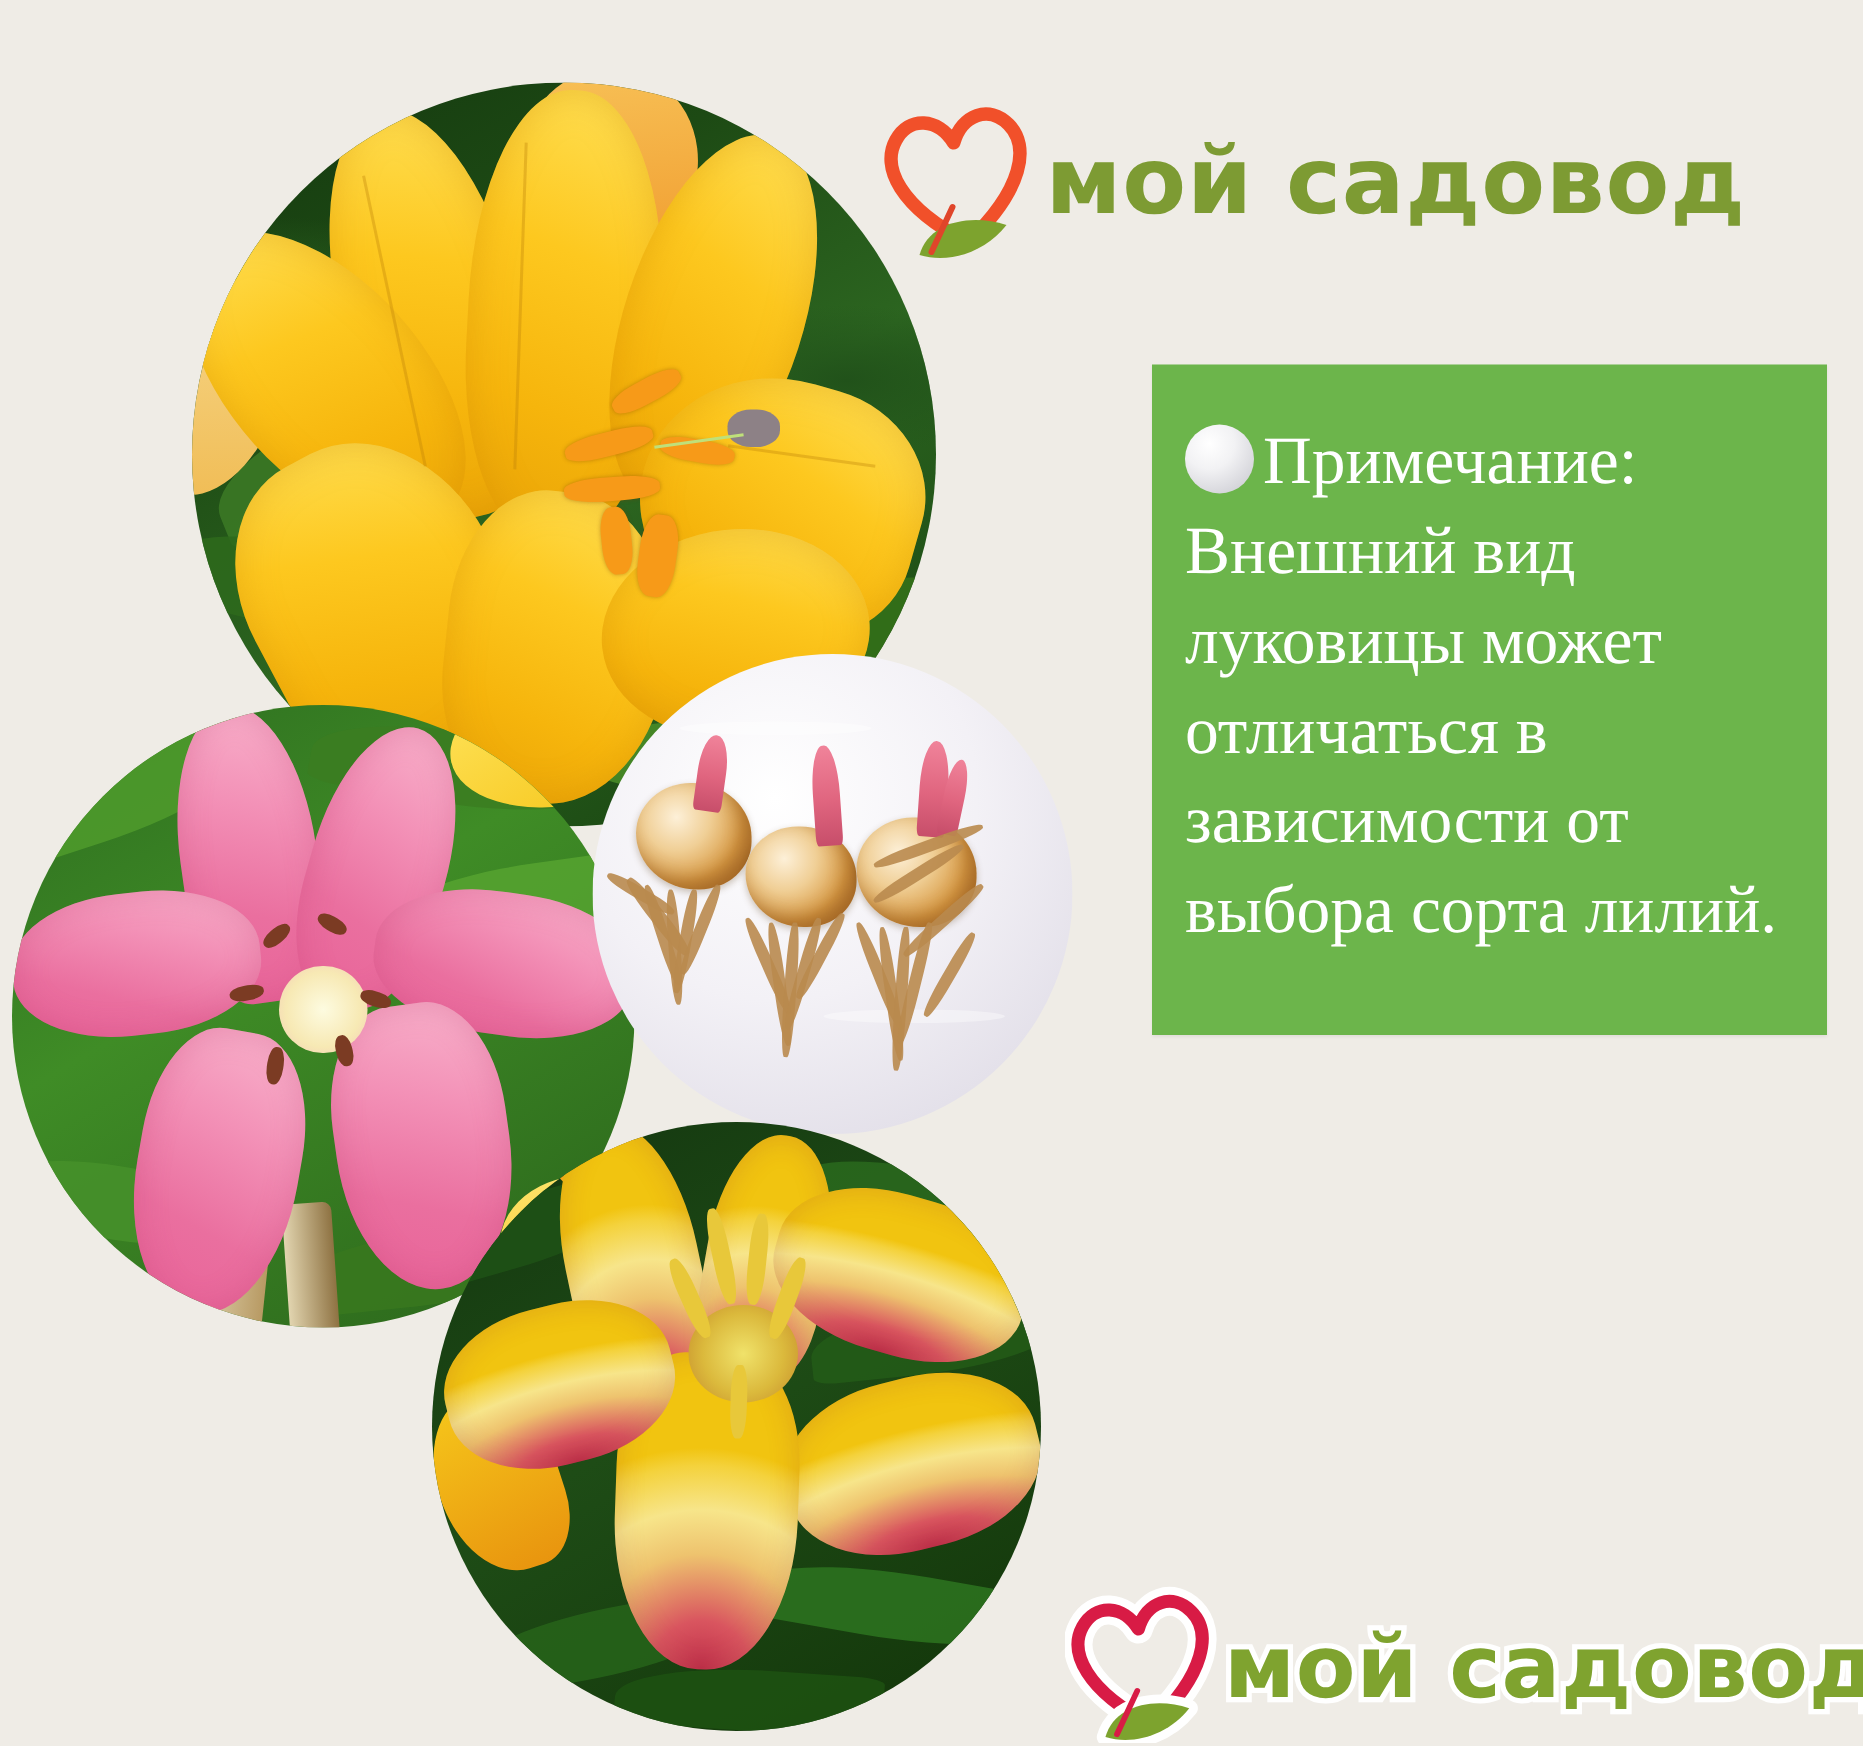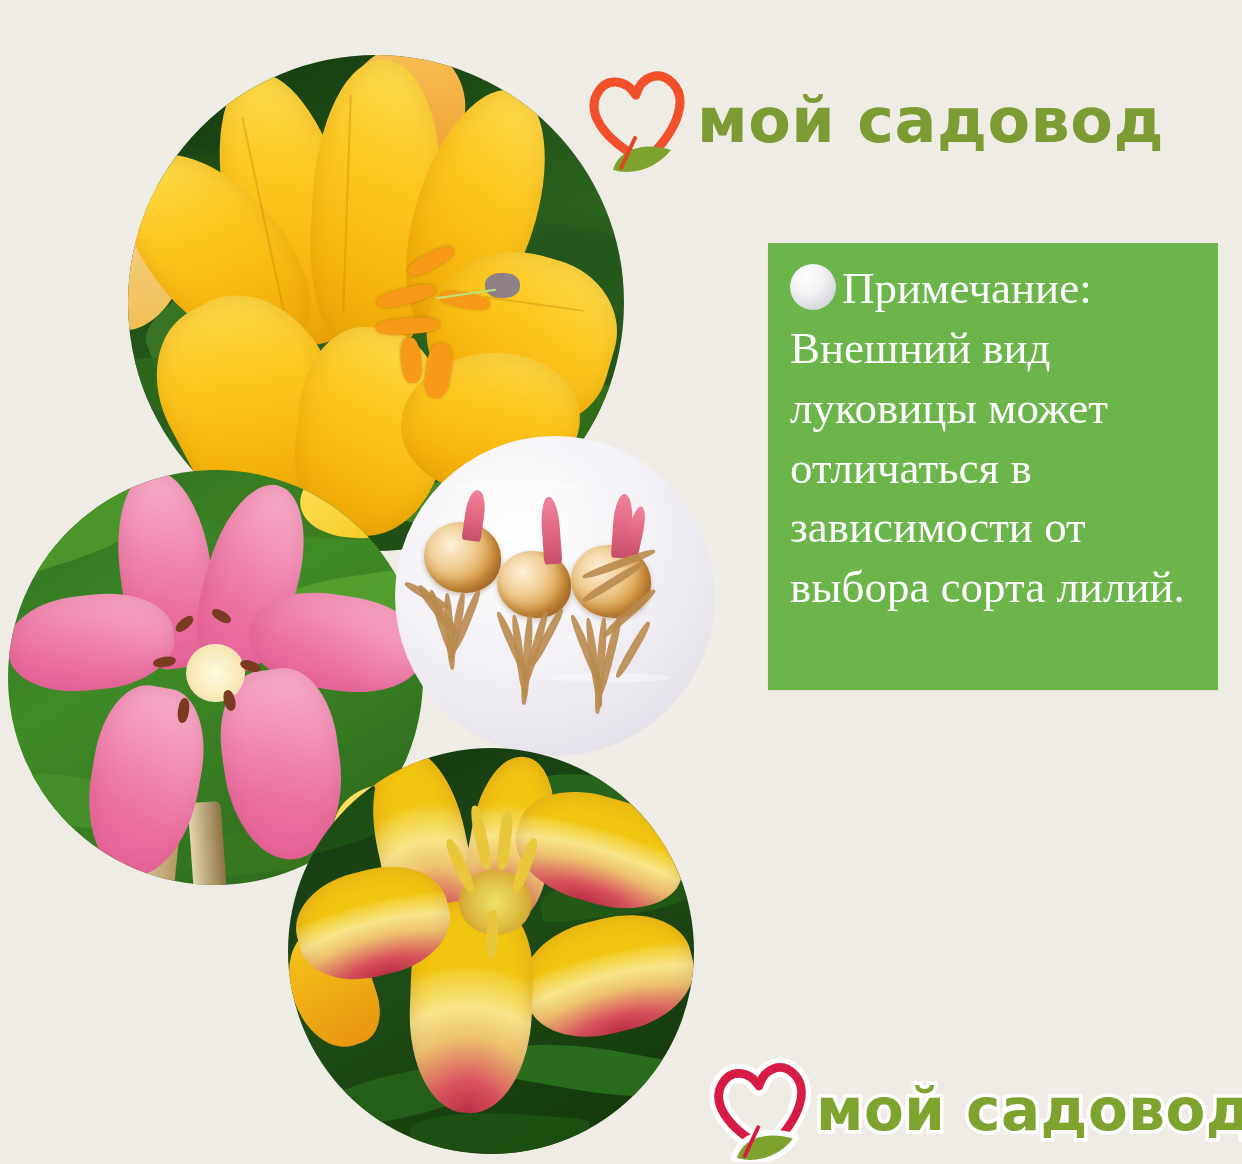--- a/index.html
+++ b/index.html
@@ -95,20 +95,21 @@
     position:absolute;left:768px;top:243px;width:450px;height:447px;
     background:#6cb54b;
     box-shadow:0 1px 2px rgba(0,0,0,.06);
   }
   #note-green .body{
     padding:16px 18px 10px 22px;
     color:#ffffff;
     font-size:45px;
     line-height:1.33;
     font-family:"Liberation Serif", serif;
+    margin-top:19px;
   }
   .bullet-white{
     display:inline-block;width:46px;height:46px;border-radius:50%;
     vertical-align:-7px;margin-right:6px;
     background:radial-gradient(circle at 35% 28%,#ffffff 0%,#f2f2f4 38%,#d2d2d8 82%,#c2c2ca 100%);
   }
 
   #note-light{
     position:absolute;left:705px;top:733px;width:513px;height:327px;
     background:#f1f8f0;

